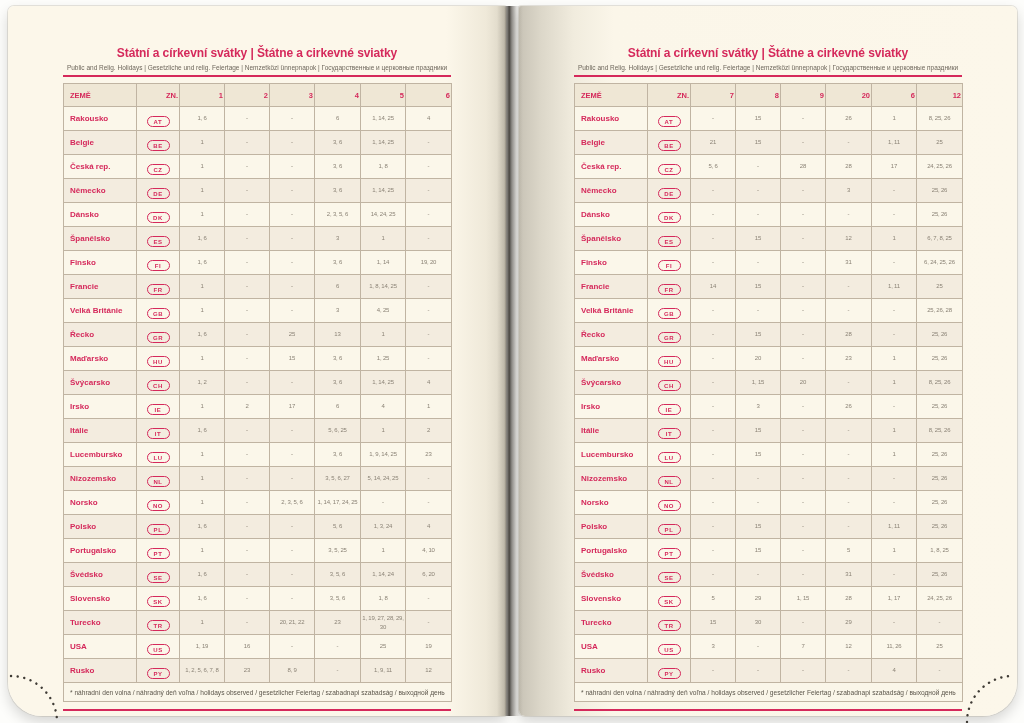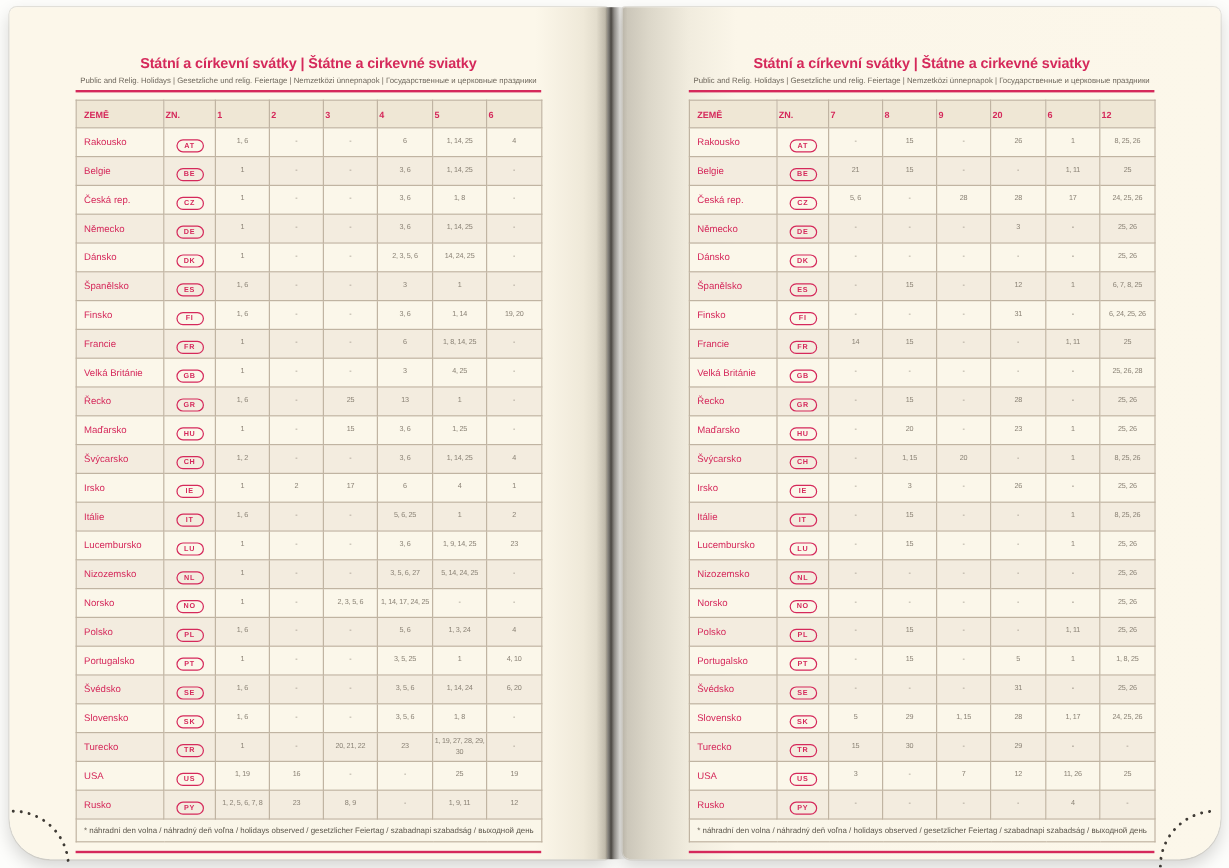--- a/index.html
+++ b/index.html
@@ -33,28 +33,28 @@
     text-align:center;font-size:6.5px;color:#6e675c;margin-top:4px;white-space:nowrap;
   }
   .title-rule{height:2px;background:#d5295b;margin-top:4px;}
   table{
     border-collapse:collapse;table-layout:fixed;width:388px;margin-top:6px;
     font-family:"Liberation Sans",sans-serif;
     border-radius:31px;
   }
   th,td{border:1px solid #c0b4a2;overflow:hidden;}
   thead th{
-    height:20px;background:#efe7d5;color:#d5295b;font-size:7.5px;font-weight:bold;text-align:left;
+    height:20px;background:#efe7d5;color:#d5295b;font-size:7.5px;font-weight:bold;text-align:right;
   }
   thead th:first-child{text-align:left;padding-left:6px;}
   tbody td{height:21px;}
   tbody tr:nth-child(odd) td{background:#fbf7ea;}
   tbody tr:nth-child(even) td{background:#f3ecdf;}
   td.country{
-    color:#d5295b;font-weight:normal;font-size:8px;text-align:left;padding-left:6px;white-space:nowrap;
+    color:#d5295b;font-weight:bold;font-size:8px;text-align:left;padding-left:6px;white-space:nowrap;
   }
   td.code{text-align:center;}
   .badge{
     display:inline-block;border:1px solid #d5295b;color:#d5295b;border-radius:8px;
     font-size:6px;font-weight:bold;width:21px;padding:1.5px 0;line-height:1;letter-spacing:.6px;text-align:center;
   }
   td.num{
     font-size:6px;color:#8b8376;text-align:center;letter-spacing:-.2px;padding:0 1px;line-height:1.35;
   }
   tfoot td{

